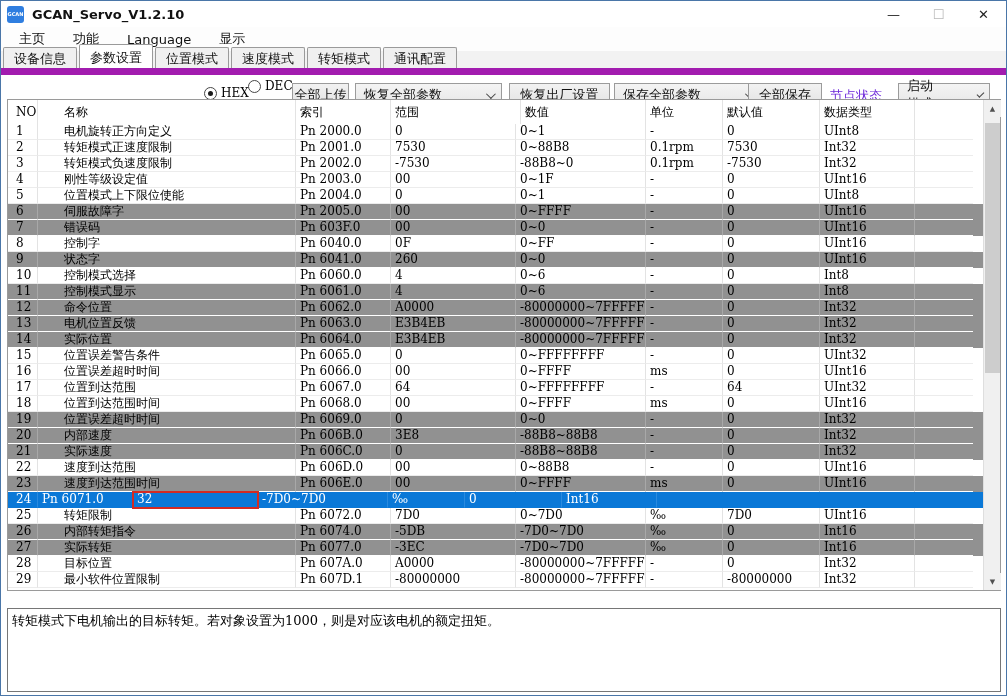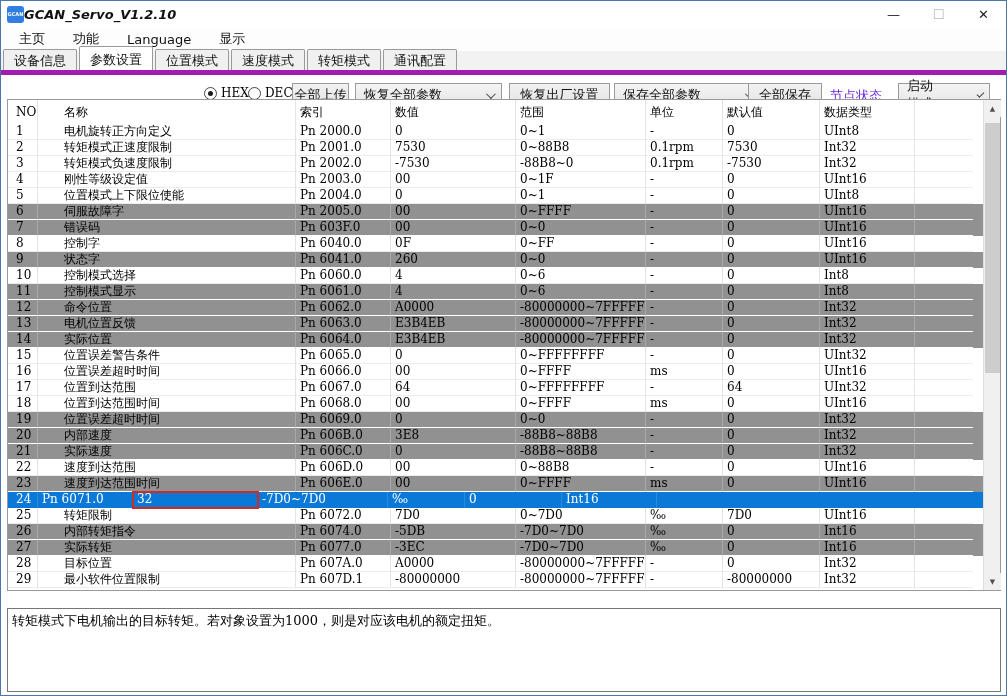--- a/index.html
+++ b/index.html
@@ -7,34 +7,34 @@
               font-family:"DejaVu Sans", sans-serif; }
   .window { position:absolute; left:0; top:0; width:1007px; height:696px;
             background:#ffffff; border:1px solid #4a76a8; }
 
   
   .titlebar { position:absolute; left:0; top:0; width:100%; height:26px; background:#fff;
               display:flex; align-items:center; }
   .app-icon { width:17px; height:17px; margin-left:6px; border-radius:3px; background:#2f7ee0;
               color:#fff; font-size:5px; display:flex; align-items:center; justify-content:center;
               font-weight:bold; letter-spacing:0; }
-  .title-text { margin-left:0; font-size:13px; font-weight:700; color:#111;font-style:italic; }
+  .title-text { margin-left:8px; font-size:13px; font-weight:700; color:#111; }
   .win-controls { margin-left:auto; display:flex; height:100%; }
   .win-btn { width:45px; height:100%; display:flex; align-items:center; justify-content:center;
              font-size:13px; color:#222; cursor:default; }
   .win-btn.disabled { color:#b8b8b8; }
 
   
   .menubar { position:absolute; left:0; top:26px; width:100%; height:24px; background:#fdfdfd;
              display:flex; align-items:center; font-size:13px; color:#111; }
   .menu-item { padding:2px 10px; margin-left:8px; }
 
   
   .tabstrip { position:absolute; left:0; top:50px; width:100%; height:24px; background:#f2f2f2;
-              display:flex; align-items:flex-end; border-bottom:5px solid #a21caf; }
+              display:flex; align-items:flex-end; border-bottom:7px solid #a21caf; }
   .tab { height:21px; padding:2px 10px 0 10px; margin-left:2px; font-size:13px; color:#111;
          background:#f0f0f0; border:1px solid #9a9a9a; border-bottom:none;
          border-radius:2px 2px 0 0; display:flex; align-items:center; }
   .tab.active { height:24px; background:#fff; position:relative; z-index:2; font-weight:400; }
 
   
   .toolbar { position:absolute; left:0; top:74px; width:100%; height:38px; background:#fff; }
   .toolbar > * { position:absolute; top:8px; }
   .radio-group { display:flex; align-items:center; font-size:12px;
                  font-family:"DejaVu Serif", serif; color:#000; }
@@ -122,21 +122,21 @@
     <div class="tab">速度模式</div>
     <div class="tab">转矩模式</div>
     <div class="tab">通讯配置</div>
   </div>
 
   <div class="toolbar">
     <div class="radio-group" style="left:203px; top:11px;">
       <span class="radio checked"></span>
       <span>HEX</span>
     </div>
-    <div class="radio-group" style="left:247px; top:11px;">
+    <div class="radio-group" style="left:247px; top:4px;">
       <span class="radio"></span>
       <span>DEC</span>
     </div>
     <div class="tb-btn" style="left:291px; width:57px;">全部上传</div>
     <div class="tb-dd" style="left:354px; width:147px;">
       <span>恢复全部参数</span>
       <span class="caret"></span>
     </div>
     <div class="tb-btn" style="left:508px; width:101px;">恢复出厂设置</div>
     <div class="tb-dd" style="left:613px; width:147px;">
@@ -149,22 +149,22 @@
       <span>启动模式</span>
       <span class="caret"></span>
     </div>
   </div>
 
   <div class="table-area">
     <div class="thead">
       <div class="cell col-no">NO</div>
       <div class="cell col-name" style="padding-left:26px;">名称</div>
       <div class="cell col-index">索引</div>
+      <div class="cell col-range">范围</div>
       <div class="cell col-value">数值</div>
-      <div class="cell col-range">范围</div>
       <div class="cell col-unit">单位</div>
       <div class="cell col-def">默认值</div>
       <div class="cell col-type">数据类型</div>
       <div class="cell col-fill"></div>
     </div>
     <div class="tbody">
         <div class="trow style-plain">
       <div class="cell col-no">1</div>
       <div class="cell col-name">电机旋转正方向定义</div>
       <div class="cell col-index">Pn 2000.0</div>

